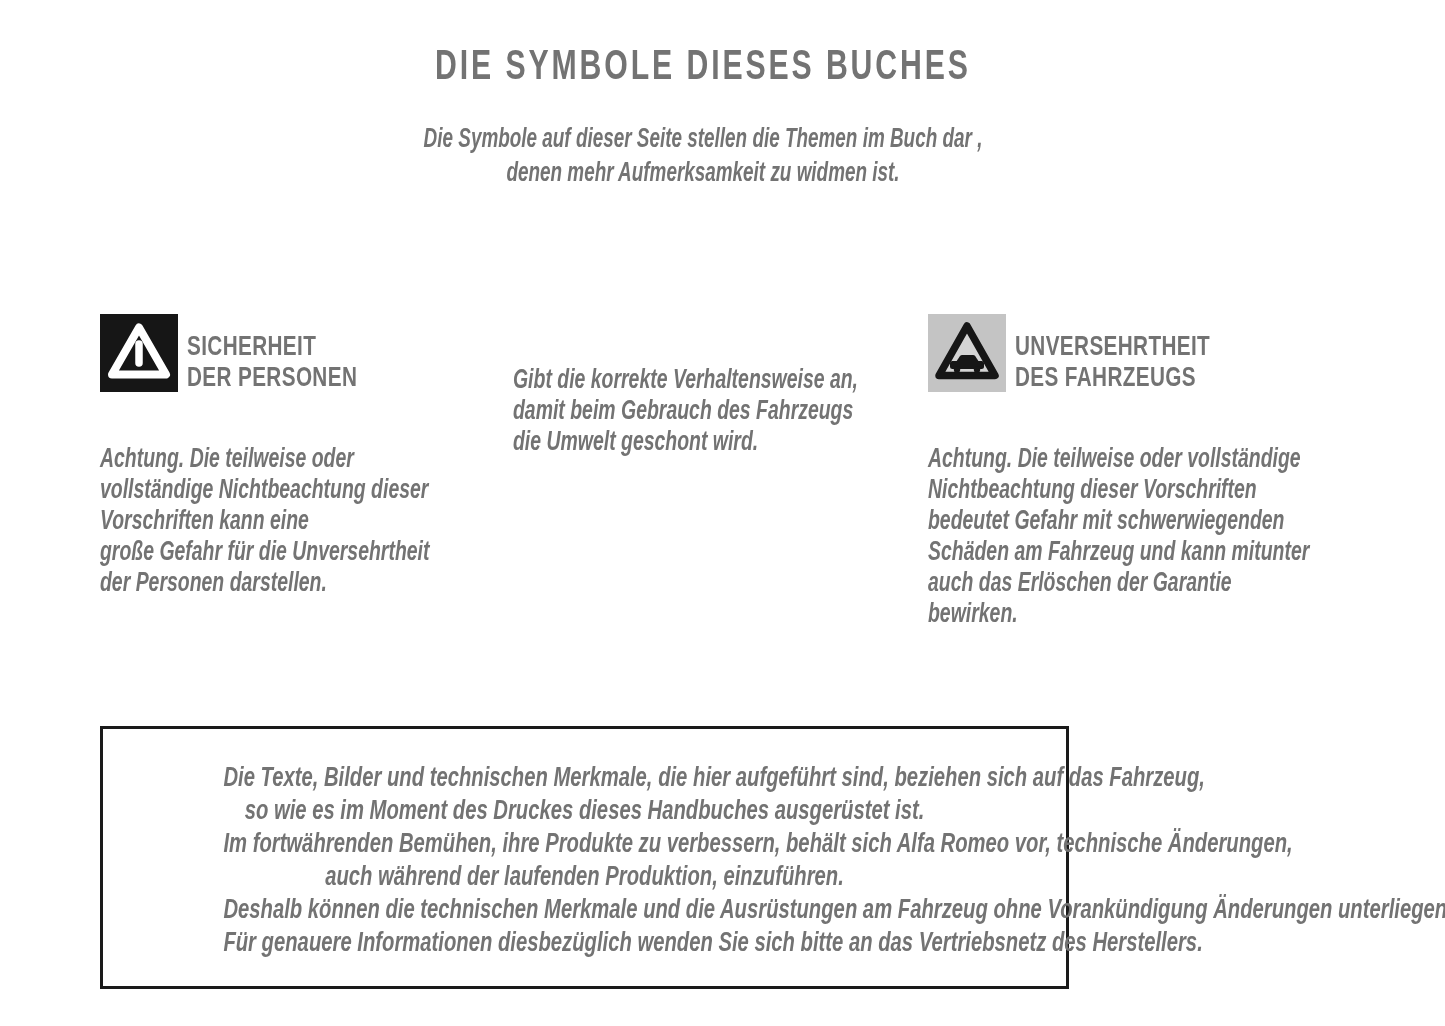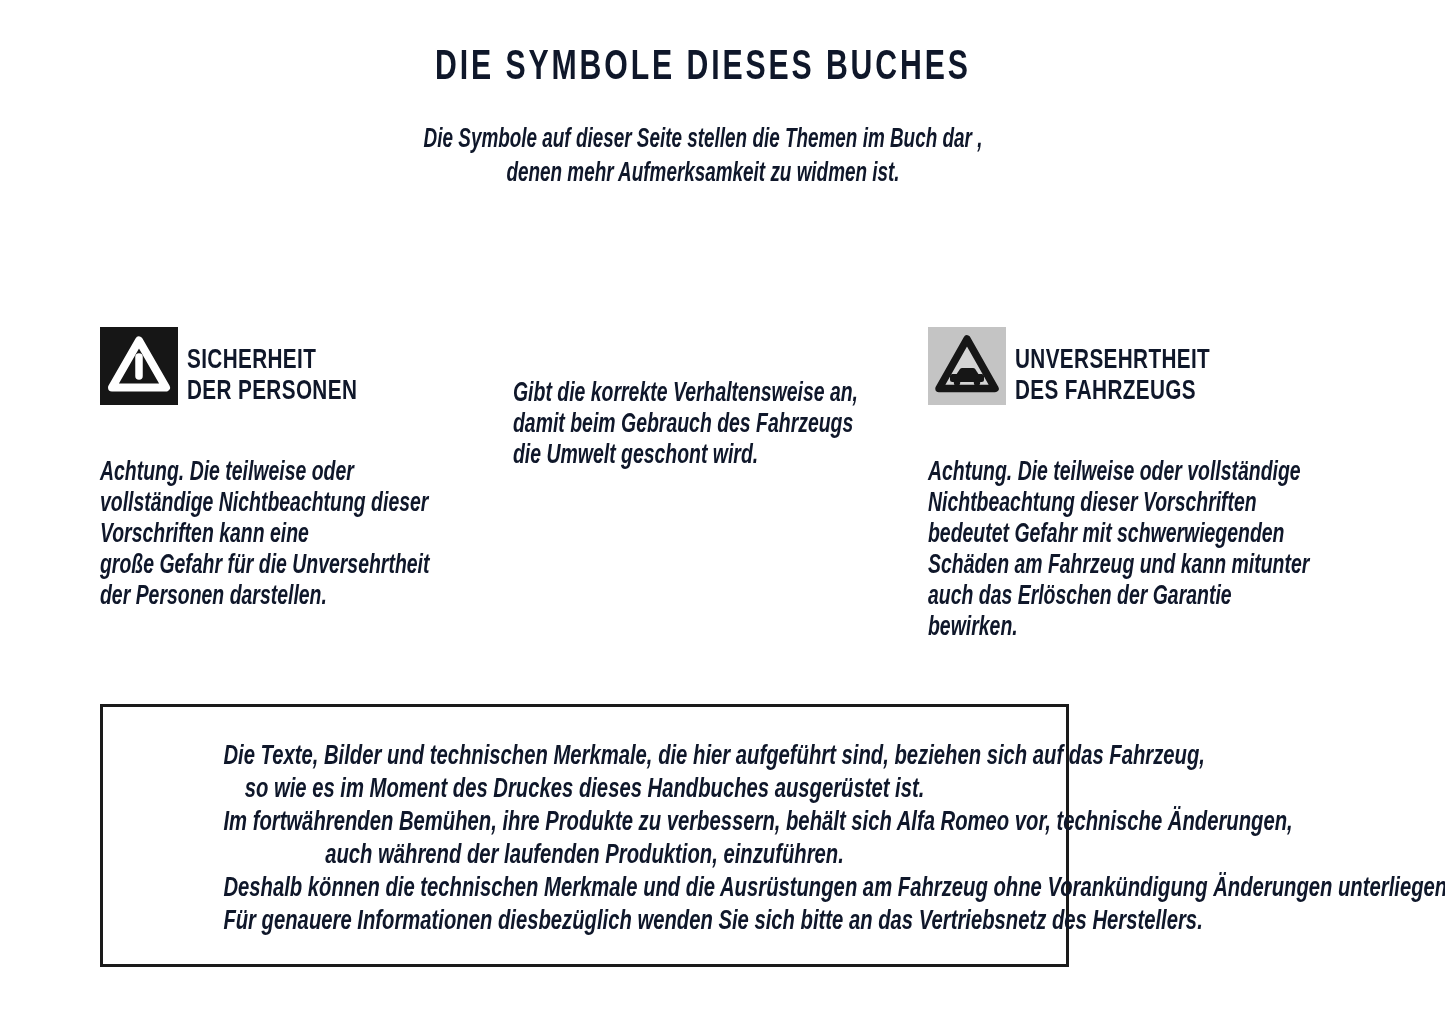--- a/index.html
+++ b/index.html
@@ -3,21 +3,21 @@
 <meta charset="utf-8">
 <style>
   html, body { margin: 0; padding: 0; background: #ffffff; }
   .page {
     position: relative;
     width: 1445px;
     height: 1026px;
     background: #ffffff;
     overflow: hidden;
     font-family: "Liberation Sans", sans-serif;
-    color: #0f172a;
+    color: #737373;
   }
   .title {
     position: absolute;
     top: 41px;
     left: 0;
     width: 1406px;
     text-align: center;
     font-size: 42px;
     font-weight: bold;
     letter-spacing: 4px;
@@ -32,21 +32,21 @@
     width: 1406px;
     text-align: center;
     font-style: italic;
     font-weight: bold;
     font-size: 27px;
     line-height: 34px;
     white-space: pre;
     transform: scaleX(0.70);
     transform-origin: center top;
   }
-  .sym { position: absolute; top: 326px; }
+  .sym { position: absolute; top: 313px; }
   .sym-0 { left: 100px; }
   .sym-1 { left: 513px; }
   .sym-2 { left: 928px; }
   .sym-head { display: flex; align-items: flex-end; height: 79px; }
   .sym-icon { width: 78px; height: 78px; flex: 0 0 78px; display: block; }
   .sym-icon svg { display: block; }
   .sym-label {
     margin-left: 9px;
     font-weight: bold;
     font-size: 28px;
@@ -62,21 +62,21 @@
     font-weight: bold;
     font-size: 27px;
     line-height: 31px;
     white-space: pre;
     transform: scaleX(0.72);
     transform-origin: left top;
   }
   .notice {
     position: absolute;
     left: 100px;
-    top: 704px;
+    top: 726px;
     width: 969px;
     height: 263px;
     border: 3px solid #1a1a1a;
     box-sizing: border-box;
     background: #ffffff;
   }
   .notice-lines {
     margin-top: 32px;
     transform: scaleX(0.75);
     transform-origin: center top;

